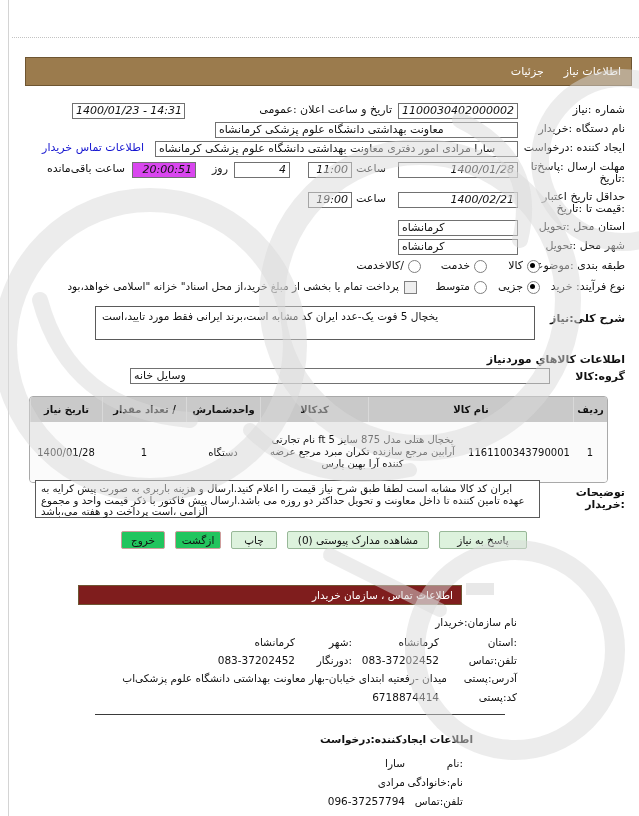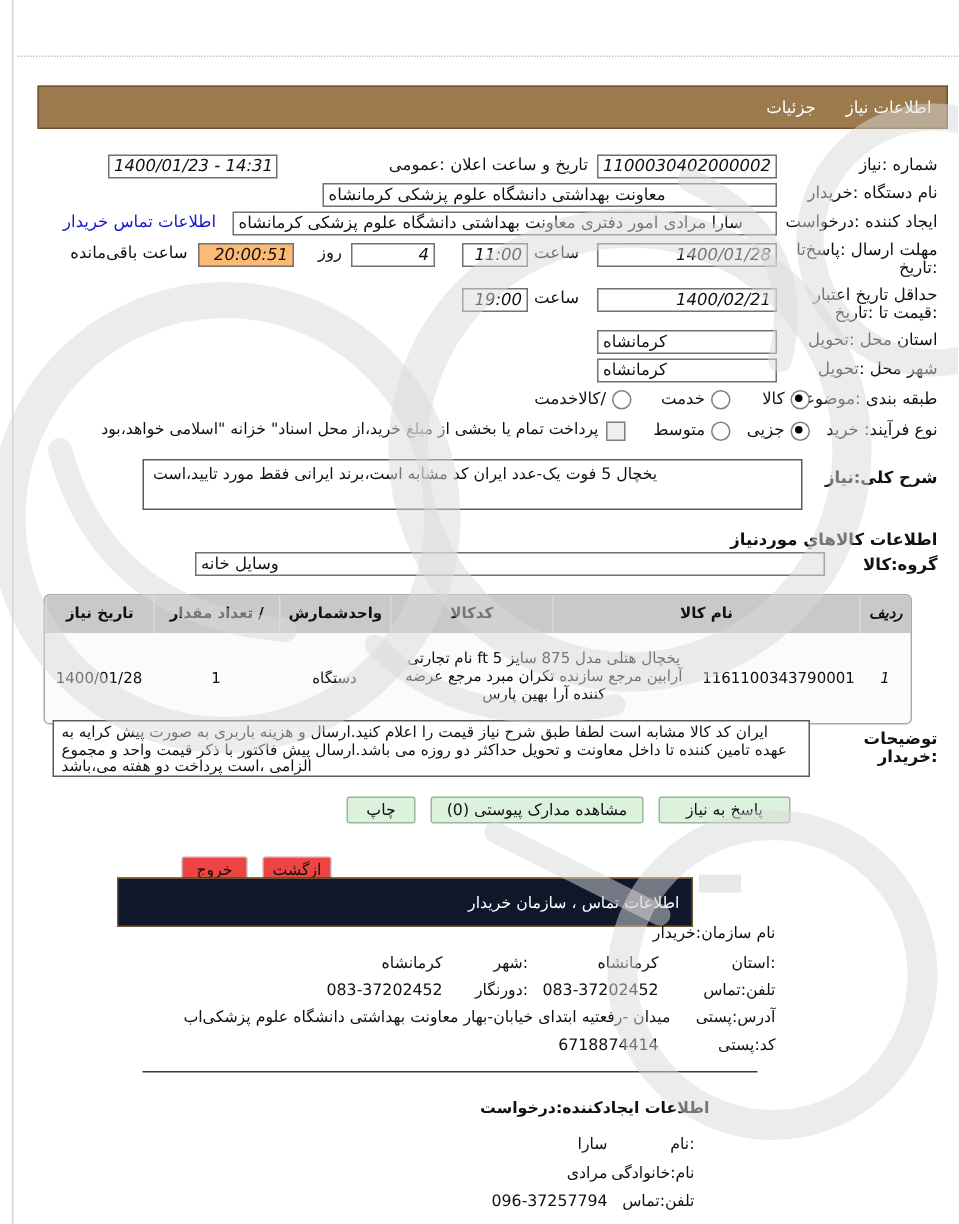--- a/index.html
+++ b/index.html
@@ -14,36 +14,36 @@
   .bold{font-weight:bold;}
   .bx{position:absolute;box-sizing:border-box;height:16px;line-height:14px;border:1px solid #717171;background:#fff;
       padding:0 3px;overflow:hidden;white-space:nowrap;}
   .center{text-align:right;font-style:italic;}
   .right{text-align:left;}
   .ltr{direction:ltr;unicode-bidi:isolate;}
   .link{color:#1515d0;cursor:pointer;}
   .radio{position:absolute;width:11px;height:11px;border:1px solid #808080;border-radius:50%;background:#fff;top:1px;}
   .radio.sel::after{content:"";position:absolute;left:2px;top:2px;width:5px;height:5px;border-radius:50%;background:#000;}
   .chk{position:absolute;width:11px;height:11px;border:1px solid #808080;background:#efefef;top:1px;}
-  .timer{background:#fdba74;}
+  .timer{background:#d946ef;}
   .frow{position:absolute;left:0;right:0;height:18px;}
   .secbox{position:absolute;box-sizing:border-box;border:1px solid #5a5a5a;background:#fff;}
   .table{position:absolute;top:396px;right:31px;width:577px;height:85px;border:1px solid #a9a9a9;border-radius:4px;
          background:#f6f6f6;overflow:hidden;display:flex;flex-direction:column;}
   .thead{display:flex;background:#c9c9c9;height:25px;align-items:center;font-weight:bold;font-size:10px;}
   .trow{display:flex;flex:1;align-items:center;font-size:10px;background:#fbfbfb;}
   .cell{box-sizing:border-box;text-align:center;overflow:hidden;}
   .thead .cell{border-left:1px solid #d9d9d9;height:100%;display:flex;align-items:center;justify-content:center;}
-  .c0{width:34px;font-style:italic;}.c1{width:108px;}.c2{width:205px;}.c3{width:74px;}.c4{width:84px;}.c5{width:72px;}
+  .c0{width:34px;}.c1{width:108px;}.c2{width:205px;}.c3{width:74px;}.c4{width:84px;}.c5{width:72px;}
   .namecell{white-space:normal;line-height:12px;padding:0 8px;}
   .btnrow{position:absolute;top:531px;right:112px;display:flex;gap:10px;}
   .btn{height:18px;line-height:16px;font-size:10.5px;text-align:center;border-radius:2px;box-sizing:border-box;cursor:pointer;}
   .btn.green{background:#ddf2dd;border:1px solid #98b898;}
-  .btn.pink{background:#ef4444;border:1px solid #cf9d9d;margin-top:40px;}
-  .bar2{position:absolute;top:585px;right:177px;width:384px;height:33px;background:#0f172a;border:1px solid #6e5531;
+  .btn.pink{background:#22c55e;border:1px solid #cf9d9d;}
+  .bar2{position:absolute;top:585px;right:177px;width:384px;height:20px;background:#7f1d1d;border:1px solid #6e5531;
         box-sizing:border-box;color:#fff;display:flex;align-items:center;justify-content:flex-start;padding:0 8px;font-size:10.5px;}
   .small{font-size:10.5px;}
   .hr{position:absolute;top:714px;right:134px;width:410px;border-top:1px solid #3a3a3a;}
   .wm{position:absolute;left:0;top:0;z-index:5;pointer-events:none;}
   .z1{z-index:1;}
 </style>
 </head>
 <body>
 
 <div class="page">

